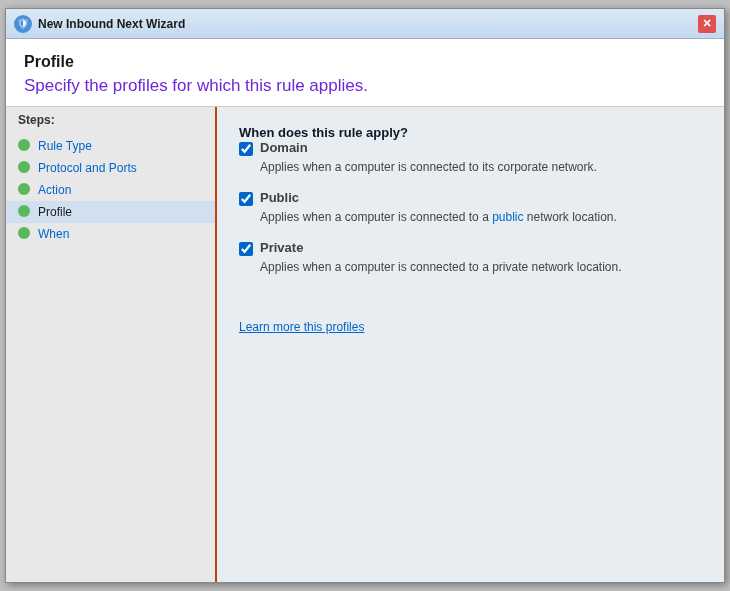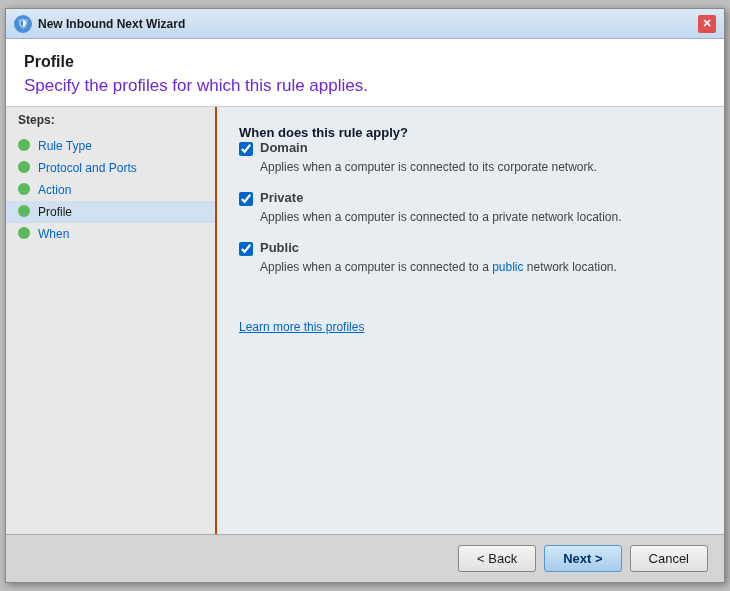--- a/index.html
+++ b/index.html
@@ -262,37 +262,32 @@
             <input type="checkbox" class="option-checkbox" checked="" style="">
             <span class="option-title">Domain</span>
           </div>
           <div class="option-desc">Applies when a computer is connected to its corporate network.</div>
         </div>
 
         
         <div class="option-block">
           <div class="option-row">
             <input type="checkbox" class="option-checkbox" checked="" style="">
+            <span class="option-title">Public</span>
+          </div>
+          <div class="option-desc">Applies when a computer is connected to a <a>public</a> network location.</div>
+        </div>
+
+        
+        <div class="option-block">
+          <div class="option-row">
+            <input type="checkbox" class="option-checkbox" checked="" style="">
             <span class="option-title">Private</span>
           </div>
           <div class="option-desc">Applies when a computer is connected to a private network location.</div>
         </div>
 
-        
-        <div class="option-block">
-          <div class="option-row">
-            <input type="checkbox" class="option-checkbox" checked="" style="">
-            <span class="option-title">Public</span>
-          </div>
-          <div class="option-desc">Applies when a computer is connected to a <a>public</a> network location.</div>
-        </div>
-
         <a class="learn-more">Learn more this profiles</a>
       </div>
     </div>
   </div>
 
-  <div class="footer">
-    <button class="btn">&lt; Back</button>
-    <button class="btn btn-primary">Next &gt;</button>
-    <button class="btn">Cancel</button>
-  </div>
 </div>
 
 </body></html>

